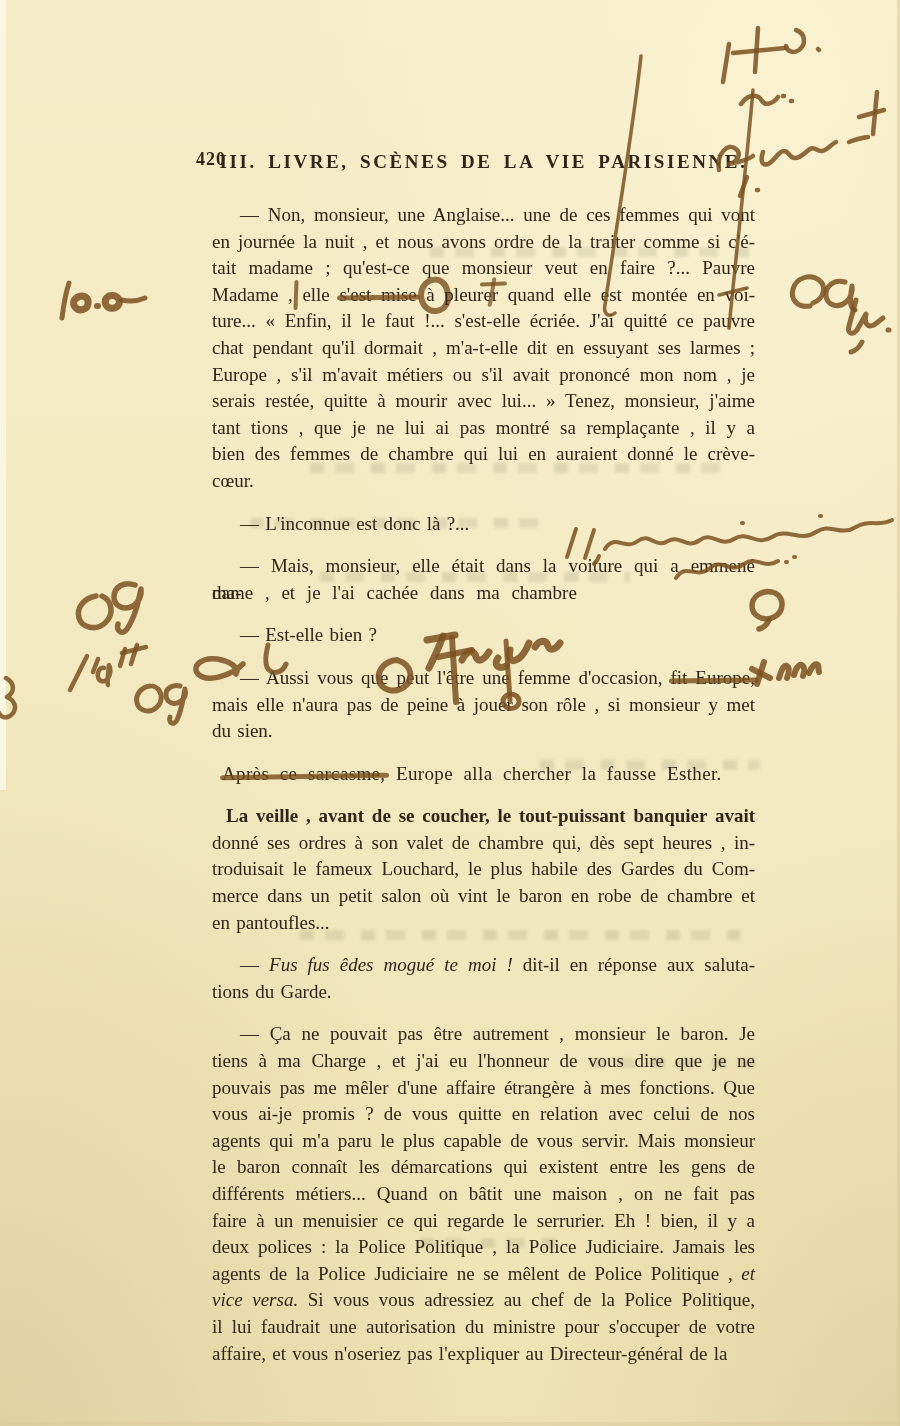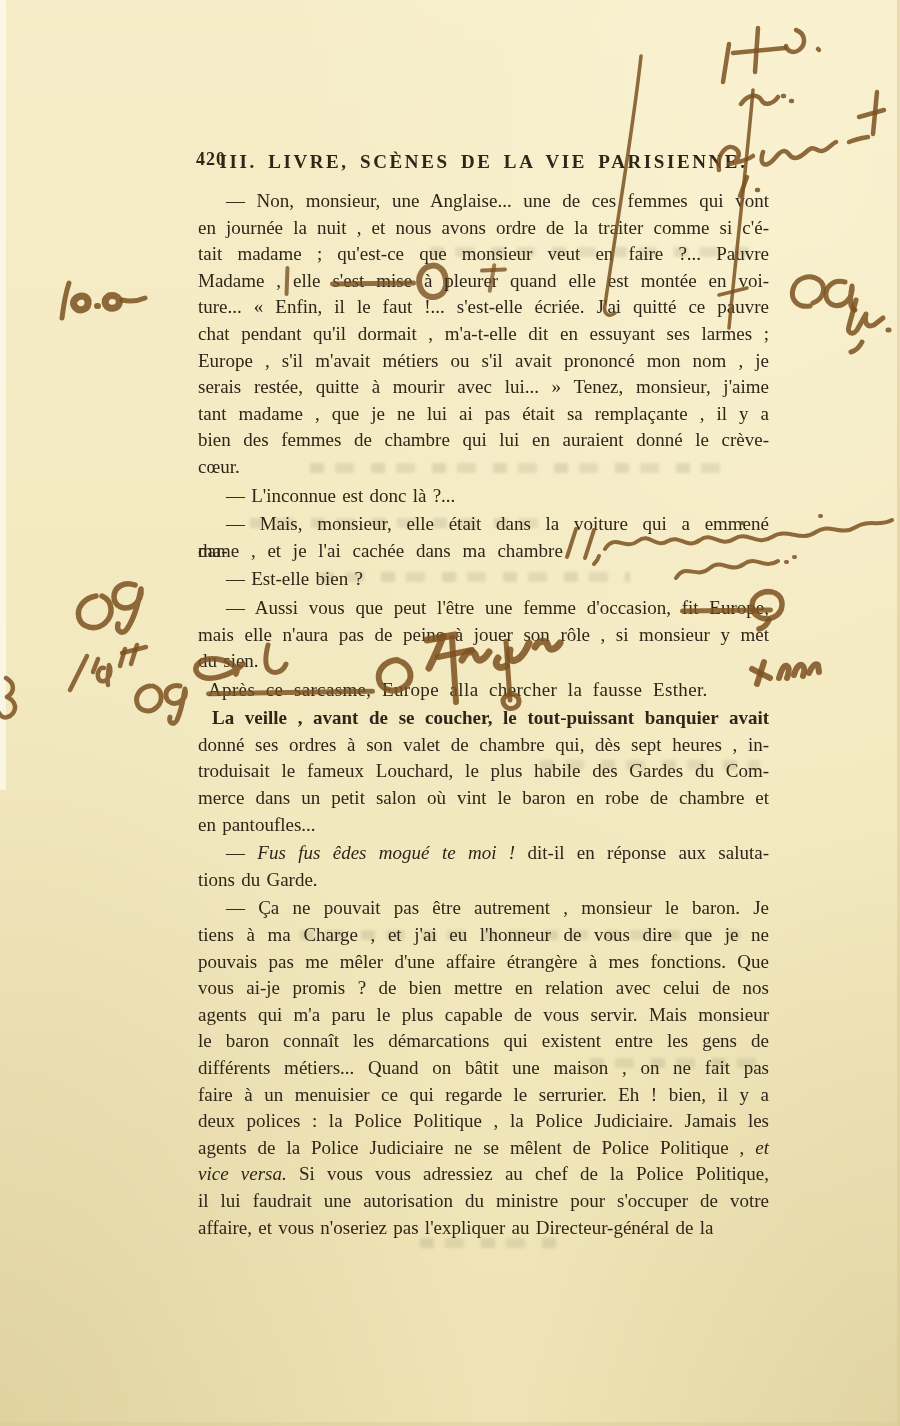--- a/index.html
+++ b/index.html
@@ -15,21 +15,21 @@
   }
   .scan-edge-left{position:absolute;left:0;top:0;width:6px;height:790px;background:#fbf7e8;opacity:.9;}
   .scan-edge-right{position:absolute;right:0;top:0;width:3px;height:1426px;background:#d9c globalization;background:#d9c898;opacity:.55;}
   .scan-edge-bottom{position:absolute;left:0;bottom:0;width:900px;height:4px;background:#dcc99a;opacity:.5;}
 
   .header{position:absolute;top:149px;left:196px;width:575px;height:24px;}
   .pagenum{position:absolute;left:0;top:0;font-size:18px;letter-spacing:1px;font-weight:700;}
   .booktitle{display:block;text-align:center;font-size:19px;font-weight:700;letter-spacing:2.6px;padding-top:2px;word-spacing:4px;}
 
   .textblock{position:absolute;top:186px;left:196px;width:575px;font-size:19px;}
-  .para{margin:2px;}
+  .para{margin:16px;}
   .line{height:26.6px;line-height:26.6px;text-align:justify;text-align-last:justify;text-justify:inter-word;word-spacing:1.5px;white-space:normal;}
   .line.last{text-align-last:left;}
   .seg{position:relative;}
   .it{font-style:italic;}
   .stretch .line{word-spacing:5.5px;letter-spacing:.35px;}
   .stretch2 .line{word-spacing:7px;}
 
   
   .strike::before{content:"";position:absolute;left:-2px;right:-4px;top:11px;height:4.5px;
     background:#7b5120;opacity:.82;border-radius:3px;transform:rotate(-.8deg);}
@@ -74,21 +74,21 @@
   <div class="textblock">
       <div class="para">
         <div class="line" style="text-indent: 28px;"><span class="seg">— Non, monsieur, une Anglaise... une de ces femmes qui vont</span></div>
         <div class="line"><span class="seg">en journée la nuit , et nous avons ordre de la traiter comme si c'é-</span></div>
         <div class="line"><span class="seg">tait madame ; qu'est-ce que monsieur veut en faire ?... Pauvre</span></div>
         <div class="line"><span class="seg">Madame , </span><span class="seg m-caret">elle</span><span class="seg"> </span><span class="seg strike">s'est mise</span><span class="seg"> </span><span class="seg m-blob">à</span><span class="seg"> pleur</span><span class="seg m-tcross">er</span><span class="seg"> quand elle est montée en voi-</span></div>
         <div class="line"><span class="seg">ture... « Enfin, il le faut !... s'est-elle écriée. J'ai quitté ce pauvre</span></div>
         <div class="line"><span class="seg">chat pendant qu'il dormait , m'a-t-elle dit en essuyant ses larmes ;</span></div>
         <div class="line"><span class="seg">Europe , s'il m'avait métiers ou s'il avait prononcé mon nom , je</span></div>
         <div class="line"><span class="seg">serais restée, quitte à mourir avec lui... » Tenez, monsieur, j'aime</span></div>
-        <div class="line"><span class="seg">tant madame , que je ne lui ai pas était sa remplaçante , il y a</span></div>
+        <div class="line"><span class="seg">tant tions , que je ne lui ai pas montré sa remplaçante , il y a</span></div>
         <div class="line"><span class="seg">bien des femmes de chambre qui lui en auraient donné le crève-</span></div>
         <div class="line last"><span class="seg">cœur.</span></div>
       </div>
       <div class="para">
         <div class="line last" style="text-indent: 28px;"><span class="seg">— L'inconnue est donc là ?...</span></div>
       </div>
       <div class="para stretch2">
         <div class="line" style="text-indent: 28px;"><span class="seg">— Mais, monsieur, elle était dans la voiture qui a emmené ma-</span></div>
         <div class="line last"><span class="seg">dame , et je l'ai cachée dans ma chambre</span></div>
       </div>
@@ -111,21 +111,21 @@
         <div class="line last"><span class="seg">en pantoufles...</span></div>
       </div>
       <div class="para">
         <div class="line" style="text-indent: 28px;"><span class="seg">— </span><span class="seg it">Fus fus êdes mogué te moi !</span><span class="seg"> dit-il en réponse aux saluta-</span></div>
         <div class="line last"><span class="seg">tions du Garde.</span></div>
       </div>
       <div class="para">
         <div class="line" style="text-indent: 28px;"><span class="seg">— Ça ne pouvait pas être autrement , monsieur le baron. Je</span></div>
         <div class="line"><span class="seg">tiens à ma Charge , et j'ai eu l'honneur de vous dire que je ne</span></div>
         <div class="line"><span class="seg">pouvais pas me mêler d'une affaire étrangère à mes fonctions. Que</span></div>
-        <div class="line"><span class="seg">vous ai-je promis ? de bien mettre en relation avec celui de nos</span></div>
+        <div class="line"><span class="seg">vous ai-je promis ? de vous quitte en relation avec celui de nos</span></div>
         <div class="line"><span class="seg">agents qui m'a paru le plus capable de vous servir. Mais monsieur</span></div>
         <div class="line"><span class="seg">le baron connaît les démarcations qui existent entre les gens de</span></div>
         <div class="line"><span class="seg">différents métiers... Quand on bâtit une maison , on ne fait pas</span></div>
         <div class="line"><span class="seg">faire à un menuisier ce qui regarde le serrurier. Eh ! bien, il y a</span></div>
         <div class="line"><span class="seg">deux polices : la Police Politique , la Police Judiciaire. Jamais les</span></div>
         <div class="line"><span class="seg">agents de la Police Judiciaire ne se mêlent de Police Politique , </span><span class="seg it">et</span></div>
         <div class="line"><span class="seg it">vice versa.</span><span class="seg"> Si vous vous adressiez au chef de la Police Politique,</span></div>
         <div class="line"><span class="seg">il lui faudrait une autorisation du ministre pour s'occuper de votre</span></div>
         <div class="line last"><span class="seg">affaire, et vous n'oseriez pas l'expliquer au Directeur-général de la</span></div>
       </div>

